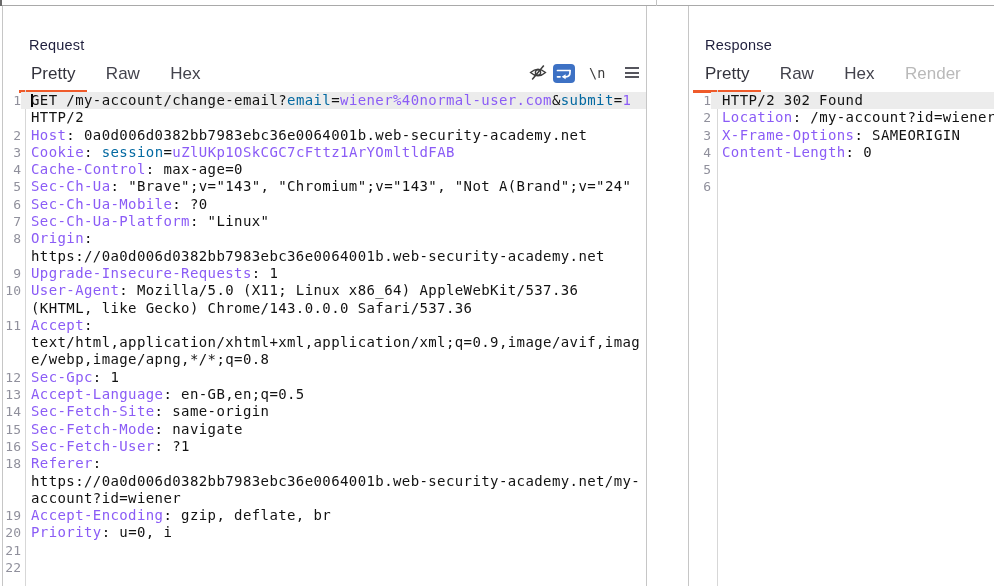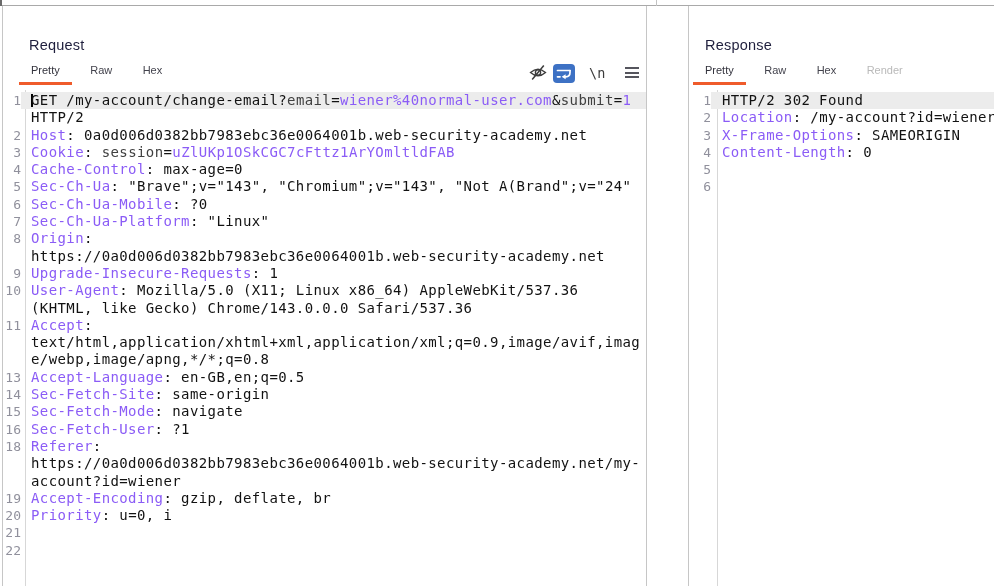--- a/index.html
+++ b/index.html
@@ -13,21 +13,21 @@
   #request-panel{left:2px;width:643px;border-left:1px solid #c6c6c6;border-right:1px solid #c6c6c6;}
   #response-panel{left:656px;width:338px;border-left:1px solid #c6c6c6;margin-left:32px;}
 
   .panel-title{position:absolute;top:31px;font-size:14.5px;font-weight:400;color:#1f1f3d;letter-spacing:.2px;}
   #request-panel .panel-title{left:26px;}
   #response-panel .panel-title{left:16px;}
 
   .tabs{position:absolute;top:54px;height:30px;white-space:nowrap;}
   #request-panel .tabs{left:16px;}
   #response-panel .tabs{left:4px;}
-  .tab{display:inline-block;padding:4px 12px 6px;margin-right:2px;font-size:11px;color:#43434d;
+  .tab{display:inline-block;padding:4px 12px 6px;margin-right:2px;font-size:17px;color:#43434d;
        border-bottom:3px solid transparent;cursor:default;}
   .tab.selected{border-bottom-color:#ef5b2b;color:#33333d;}
   .tab.disabled{color:#b9b9b9;text-align:right;}
 
   .editor-icons{position:absolute;top:58px;left:0;right:0;height:22px;}
   .icon-btn{position:absolute;top:0;}
   .wrap-btn{width:22px;height:19px;background:#3d71c4;border-radius:4px;}
   .nl-label{font-family:"DejaVu Sans Mono",monospace;font-size:13.5px;color:#3c3c3c;line-height:19px;}
   .burger span{display:block;width:14px;height:2px;background:#55555d;margin:0 0 2.5px 0;}
 
@@ -40,21 +40,21 @@
 
   .row{display:flex;height:17.3px;line-height:17.3px;white-space:pre;}
   .ln{flex:none;text-align:right;color:#90909c;font-size:13px;letter-spacing:0;}
   #request-editor .ln{width:18px;}
   #response-editor .ln{width:22px;}
   .code{flex:1;}
   #request-editor .code{padding-left:10px;}
   #response-editor .code{padding-left:11px;}
   .code.hl{background:#ececec;}
   .seg-h{color:#8b5cf6;}
-  .seg-k{color:#404040;margin-top:44px;}
+  .seg-k{color:#0369a1;margin-top:44px;}
   .seg-v{color:#8b5cf6;}
   .caret{display:inline-block;width:1.5px;height:13px;background:#000;vertical-align:-2px;margin-right:-1.5px;}
 </style>
 </head>
 <body>
 
 <div class="top-rule"></div>
 <div class="top-left-tick"></div>
 <div class="top-divider-tick"></div>
 
@@ -102,20 +102,21 @@
       <div class="row"><span class="ln">6</span><span class="code"><span class="seg-h">Sec-Ch-Ua-Mobile</span><span>: ?0</span></span></div>
       <div class="row"><span class="ln">7</span><span class="code"><span class="seg-h">Sec-Ch-Ua-Platform</span><span>: "Linux"</span></span></div>
       <div class="row"><span class="ln">8</span><span class="code"><span class="seg-h">Origin</span><span>:</span></span></div>
       <div class="row"><span class="ln"></span><span class="code"><span>https://0a0d006d0382bb7983ebc36e0064001b.web-security-academy.net</span></span></div>
       <div class="row"><span class="ln">9</span><span class="code"><span class="seg-h">Upgrade-Insecure-Requests</span><span>: 1</span></span></div>
       <div class="row"><span class="ln">10</span><span class="code"><span class="seg-h">User-Agent</span><span>: Mozilla/5.0 (X11; Linux x86_64) AppleWebKit/537.36</span></span></div>
       <div class="row"><span class="ln"></span><span class="code"><span>(KHTML, like Gecko) Chrome/143.0.0.0 Safari/537.36</span></span></div>
       <div class="row"><span class="ln">11</span><span class="code"><span class="seg-h">Accept</span><span>:</span></span></div>
       <div class="row"><span class="ln"></span><span class="code"><span>text/html,application/xhtml+xml,application/xml;q=0.9,image/avif,imag</span></span></div>
       <div class="row"><span class="ln"></span><span class="code"><span>e/webp,image/apng,*/*;q=0.8</span></span></div>
+      <div class="row"><span class="ln">12</span><span class="code"><span class="seg-h">Sec-Gpc</span><span>: 1</span></span></div>
       <div class="row"><span class="ln">13</span><span class="code"><span class="seg-h">Accept-Language</span><span>: en-GB,en;q=0.5</span></span></div>
       <div class="row"><span class="ln">14</span><span class="code"><span class="seg-h">Sec-Fetch-Site</span><span>: same-origin</span></span></div>
       <div class="row"><span class="ln">15</span><span class="code"><span class="seg-h">Sec-Fetch-Mode</span><span>: navigate</span></span></div>
       <div class="row"><span class="ln">16</span><span class="code"><span class="seg-h">Sec-Fetch-User</span><span>: ?1</span></span></div>
       <div class="row"><span class="ln">18</span><span class="code"><span class="seg-h">Referer</span><span>:</span></span></div>
       <div class="row"><span class="ln"></span><span class="code"><span>https://0a0d006d0382bb7983ebc36e0064001b.web-security-academy.net/my-</span></span></div>
       <div class="row"><span class="ln"></span><span class="code"><span>account?id=wiener</span></span></div>
       <div class="row"><span class="ln">19</span><span class="code"><span class="seg-h">Accept-Encoding</span><span>: gzip, deflate, br</span></span></div>
       <div class="row"><span class="ln">20</span><span class="code"><span class="seg-h">Priority</span><span>: u=0, i</span></span></div>
       <div class="row"><span class="ln">21</span><span class="code"></span></div>

